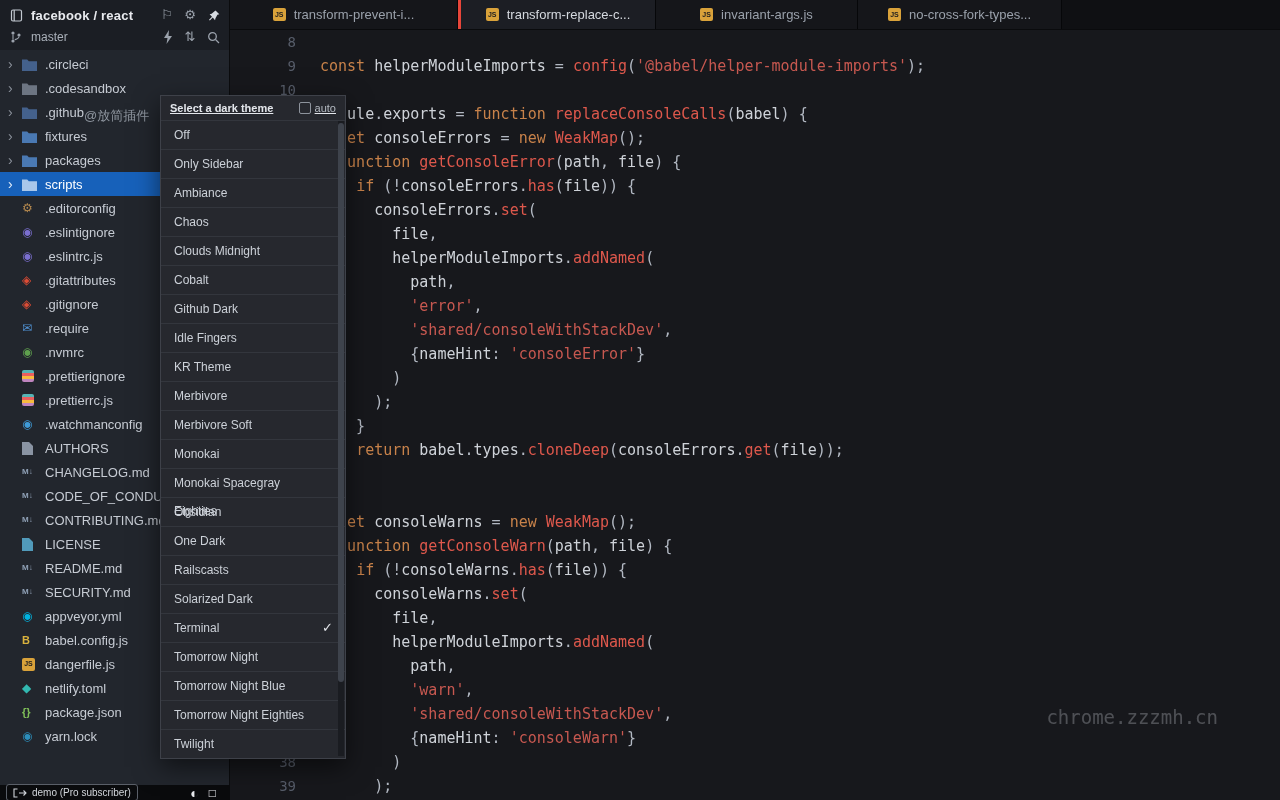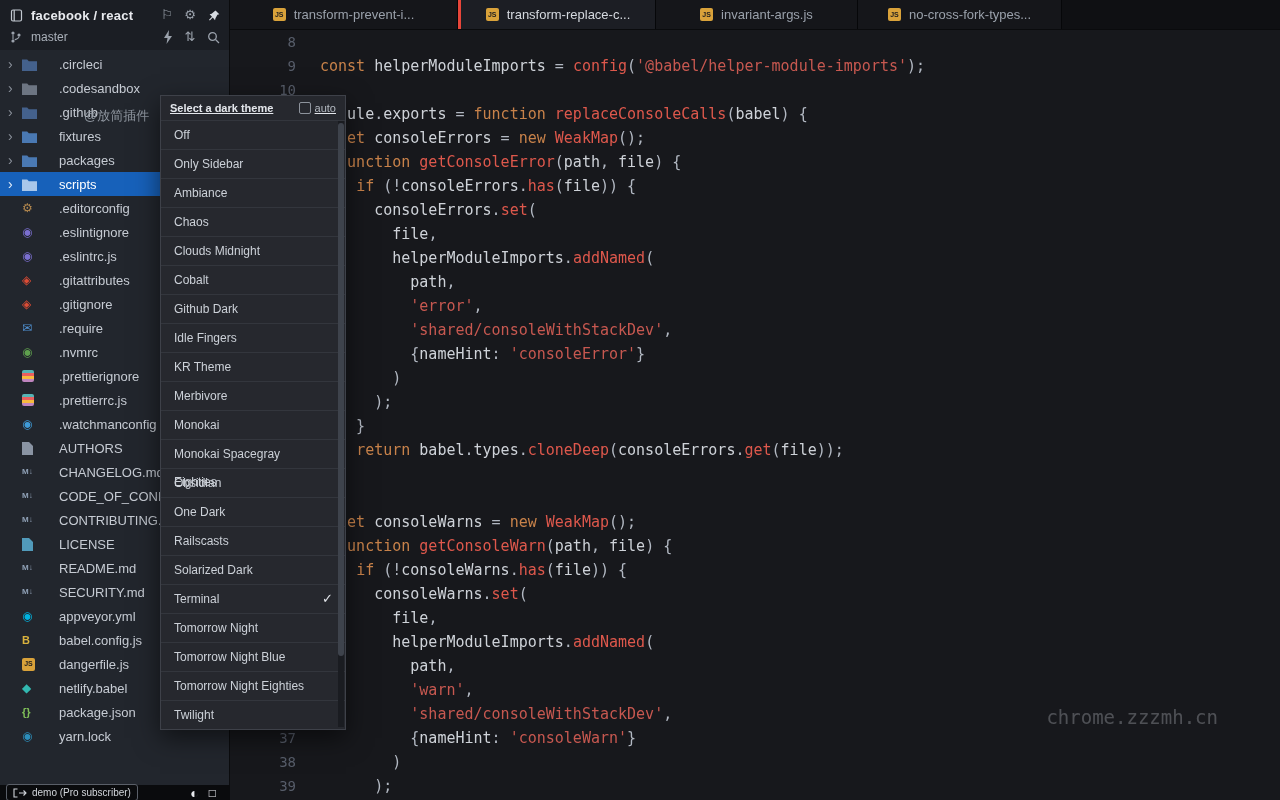--- a/index.html
+++ b/index.html
@@ -20,21 +20,21 @@
   .tree{position:absolute;top:52px;left:0;right:0;}
   .trow{display:flex;align-items:center;height:24px;padding-left:8px;font-size:13px;color:#c6cbd3;cursor:pointer;white-space:nowrap;overflow:hidden;}
   .trow.sel{background:#1761ba;color:#ffffff;}
   .trow.sel .chev{color:#e8f0fa;}
   .chev{width:14px;flex:none;color:#8b919b;font-size:14px;line-height:14px;}
   .ticon{width:20px;flex:none;display:inline-flex;align-items:center;justify-content:flex-start;font-size:12px;line-height:12px;}
   .ticon.md{font-size:8px;font-weight:bold;color:#8fa0b5;letter-spacing:0;}
   .jsb{display:inline-flex;align-items:center;justify-content:center;width:13px;height:13px;background:#d9a23a;color:#1d1d1f;font-size:7px;font-weight:bold;border-radius:2px;}
   .pret{display:inline-block;width:12px;height:12px;border-radius:2px;
         background:linear-gradient(180deg,#56b3b4 0 25%,#ea5e5e 25% 50%,#f7ba3e 50% 75%,#bf85bf 75% 100%);}
-  .tlabel{margin-left:17px;}
+  .tlabel{margin-left:3px;}
 
   .sidebar-watermark{position:absolute;left:84px;top:64px;font-size:13px;color:#99a0aa;opacity:.9;z-index:6;pointer-events:none;margin-top:43px;}
 
   .status-bar{position:absolute;left:0;bottom:0;width:230px;height:15px;background:#0a0b0d;display:flex;align-items:center;padding:0 6px;box-sizing:border-box;}
   .demo-badge{display:inline-flex;align-items:center;gap:5px;border:1px solid #5a5f68;border-radius:3px;padding:2px 6px;font-size:10px;color:#d2d6db;cursor:pointer;}
   .sb-glyphs{margin-left:auto;margin-right:8px;display:flex;gap:10px;color:#e8eaee;align-items:center;}
   .sb-glyphs span{cursor:pointer;}
 
   
   .editor-pane{position:absolute;left:230px;top:0;right:0;height:800px;background:#17181c;}
@@ -282,21 +282,21 @@
         <div class="trow">
           <span class="chev"></span>
           <span class="ticon">
             <span class="jsb">JS</span>
           </span>
           <span class="tlabel">dangerfile.js</span>
         </div>
         <div class="trow">
           <span class="chev"></span>
           <span class="ticon" style="color: rgb(50, 184, 176);">◆</span>
-          <span class="tlabel">netlify.babel</span>
+          <span class="tlabel">netlify.toml</span>
         </div>
         <div class="trow">
           <span class="chev"></span>
           <span class="ticon" style="color: rgb(127, 191, 88); font-weight: bold; font-size: 11px;">{}</span>
           <span class="tlabel">package.json</span>
         </div>
         <div class="trow">
           <span class="chev"></span>
           <span class="ticon" style="color: rgb(44, 142, 187);">◉</span>
           <span class="tlabel">yarn.lock</span>
@@ -389,20 +389,21 @@
         <div class="mitem"><span>Off</span></div>
         <div class="mitem"><span>Only Sidebar</span></div>
         <div class="mitem"><span>Ambiance</span></div>
         <div class="mitem"><span>Chaos</span></div>
         <div class="mitem"><span>Clouds Midnight</span></div>
         <div class="mitem"><span>Cobalt</span></div>
         <div class="mitem"><span>Github Dark</span></div>
         <div class="mitem"><span>Idle Fingers</span></div>
         <div class="mitem"><span>KR Theme</span></div>
         <div class="mitem"><span>Merbivore</span></div>
+        <div class="mitem"><span>Merbivore Soft</span></div>
         <div class="mitem"><span>Monokai</span></div>
         <div class="mitem"><span>Monokai Spacegray Eighties</span></div>
         <div class="mitem"><span>Obsidian</span></div>
         <div class="mitem"><span>One Dark</span></div>
         <div class="mitem"><span>Railscasts</span></div>
         <div class="mitem"><span>Solarized Dark</span></div>
         <div class="mitem"><span>Terminal</span><span class="chk">✓</span></div>
         <div class="mitem"><span>Tomorrow Night</span></div>
         <div class="mitem"><span>Tomorrow Night Blue</span></div>
         <div class="mitem"><span>Tomorrow Night Eighties</span></div>

